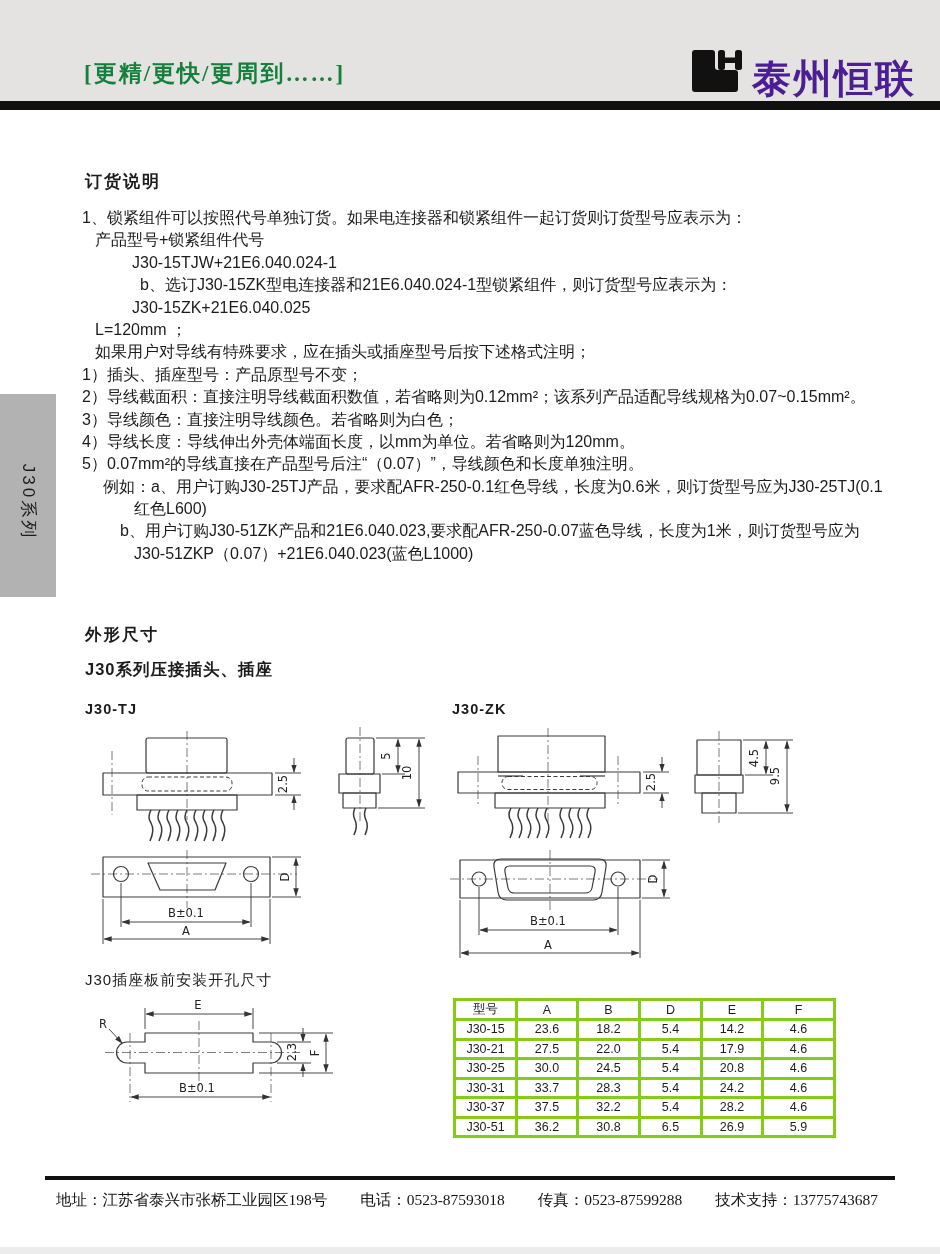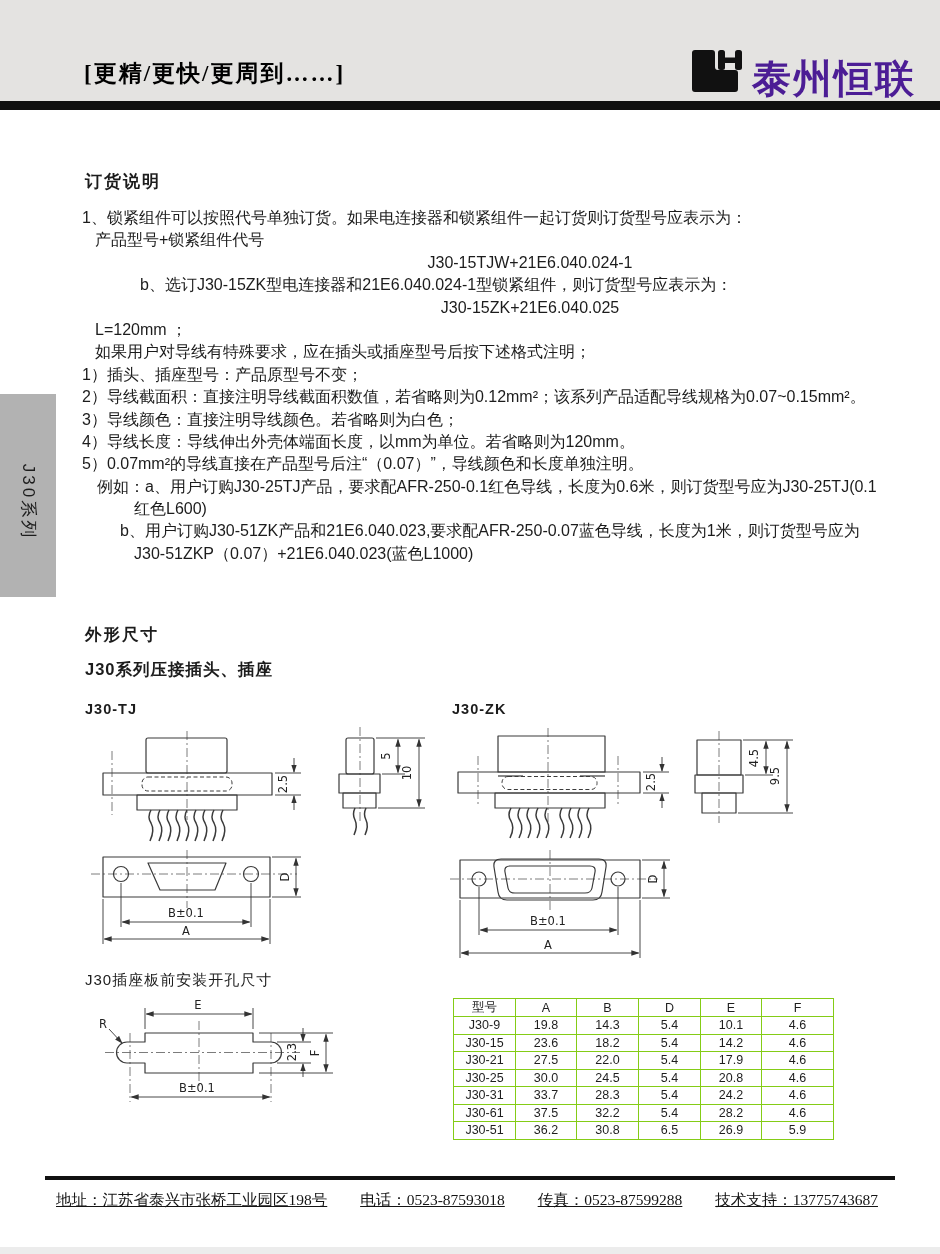--- a/index.html
+++ b/index.html
@@ -1,55 +1,55 @@
 <!DOCTYPE html>
 <html><head>
 <meta charset="utf-8">
 <style>
   html,body{margin:0;padding:0;background:#fff;}
   #page{position:relative;width:940px;height:1254px;background:#fff;overflow:hidden;
         font-family:"Liberation Sans","DejaVu Sans",sans-serif;color:#1c1c1c;}
   
   .hdr{position:absolute;left:0;top:0;width:940px;height:101px;background:#e4e3e1;}
   .slogan{position:absolute;left:84px;top:58px;font-family:"Liberation Serif","DejaVu Serif",serif;
-          font-weight:700;font-size:23px;letter-spacing:2px;color:#000000;}
+          font-weight:700;font-size:23px;letter-spacing:2px;color:#15803d;}
   .brand{position:absolute;left:752px;top:52px;font-size:39px;font-weight:700;letter-spacing:2px;color:#4c1d95;}
   .logo{position:absolute;left:688px;top:46px;}
   .blackbar{position:absolute;left:0;top:101px;width:940px;height:9px;background:#101010;}
   
   .tab{position:absolute;left:0;top:394px;width:56px;height:203px;background:#b2b2b2;}
   .tab span{position:absolute;left:28px;top:108px;transform:translate(-50%,-50%) rotate(90deg);
             white-space:nowrap;font-size:17px;letter-spacing:3px;color:#1c1c1c;}
   
   .h1{position:absolute;left:85px;top:170px;font-size:17px;font-weight:700;letter-spacing:2px;}
   .olines{position:absolute;left:82px;top:207px;width:846px;}
   .oline{height:22.4px;line-height:22.4px;font-size:16px;white-space:nowrap;}
-  .i1{margin-left:13px;} .i2{margin-left:23px;} .i3{margin-left:50px;text-align:center;}
-  .i4{margin-left:58px;} .i5{margin-left:15px;} .i6{margin-left:52px;} .i7{margin-left:38px;}
+  .i1{margin-left:13px;} .i2{margin-left:23px;} .i3{margin-left:50px;}
+  .i4{margin-left:58px;} .i5{margin-left:21px;} .i6{margin-left:52px;} .i7{margin-left:38px;}
   
   .h2{position:absolute;left:85px;top:624px;font-size:16.5px;font-weight:700;letter-spacing:2px;}
   .h3{position:absolute;left:85px;top:659px;font-size:16.5px;font-weight:700;letter-spacing:1px;}
   .dlabel{position:absolute;top:701px;font-size:14.5px;letter-spacing:1px;font-weight:bold;}
   .h4{position:absolute;left:85px;top:971px;font-size:15px;font-weight:400;letter-spacing:1px;}
   
   .ln{fill:none;stroke:#3a3a3a;stroke-width:1.2;stroke-linejoin:round;}
   .cl{fill:none;stroke:#5a5a5a;stroke-width:0.8;stroke-dasharray:9,3,2,3;}
   .dsh{fill:none;stroke:#3a3a3a;stroke-width:1;stroke-dasharray:4,2.5;}
   .dim{fill:none;stroke:#333;stroke-width:0.9;}
   .wire{fill:none;stroke:#3a3a3a;stroke-width:1.5;}
   .dt{font-family:"DejaVu Sans",sans-serif;font-size:11.5px;fill:#222;}
   
   .dimtable{position:absolute;left:453px;top:998px;border-collapse:collapse;table-layout:fixed;
             font-size:12.5px;color:#1e1e1e;border:1.6px solid #161616;}
-  .dimtable td{border:1px solid #84cc16;height:16.5px;padding:0;text-align:center;}
+  .dimtable td{border:3px solid #84cc16;height:16.5px;padding:0;text-align:center;}
   
   .fline{position:absolute;left:45px;top:1176px;width:850px;height:4px;background:#111;}
   .footer{position:absolute;left:56px;top:1190px;font-family:"Liberation Serif","DejaVu Serif",serif;
           font-size:15.5px;color:#141414;white-space:nowrap;}
-  .footer span{margin-right:29px;text-decoration:underline;}
+  .footer span{margin-right:29px;}
   .bstrip{position:absolute;left:0;top:1247px;width:940px;height:7px;background:#ececec;}
 </style>
 </head>
 <body>
 
 <div id="page">
 
   <div class="hdr">
     <div class="slogan">[更精/更快/更周到……]</div>
     <svg class="logo" width="58" height="52" viewBox="0 0 58 52">
@@ -295,28 +295,20 @@
     <tbody>
         <tr>
       <td>型号</td>
       <td>A</td>
       <td>B</td>
       <td>D</td>
       <td>E</td>
       <td>F</td>
     </tr>
     <tr>
-      <td>J30-9</td>
-          <td>19.8</td>
-          <td>14.3</td>
-          <td>5.4</td>
-          <td>10.1</td>
-          <td>4.6</td>
-    </tr>
-    <tr>
       <td>J30-15</td>
           <td>23.6</td>
           <td>18.2</td>
           <td>5.4</td>
           <td>14.2</td>
           <td>4.6</td>
     </tr>
     <tr>
       <td>J30-21</td>
           <td>27.5</td>
@@ -335,21 +327,21 @@
     </tr>
     <tr>
       <td>J30-31</td>
           <td>33.7</td>
           <td>28.3</td>
           <td>5.4</td>
           <td>24.2</td>
           <td>4.6</td>
     </tr>
     <tr>
-      <td>J30-61</td>
+      <td>J30-37</td>
           <td>37.5</td>
           <td>32.2</td>
           <td>5.4</td>
           <td>28.2</td>
           <td>4.6</td>
     </tr>
     <tr>
       <td>J30-51</td>
           <td>36.2</td>
           <td>30.8</td>

